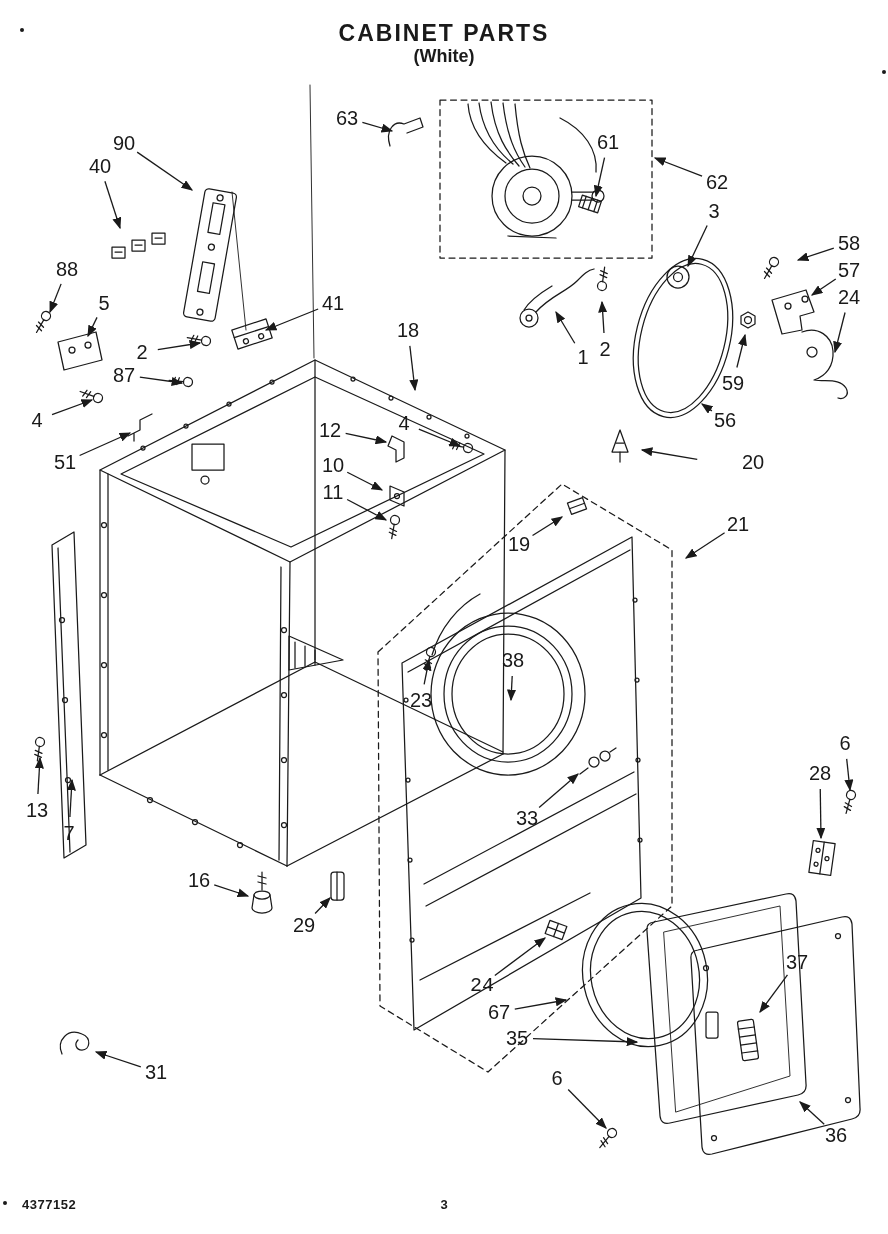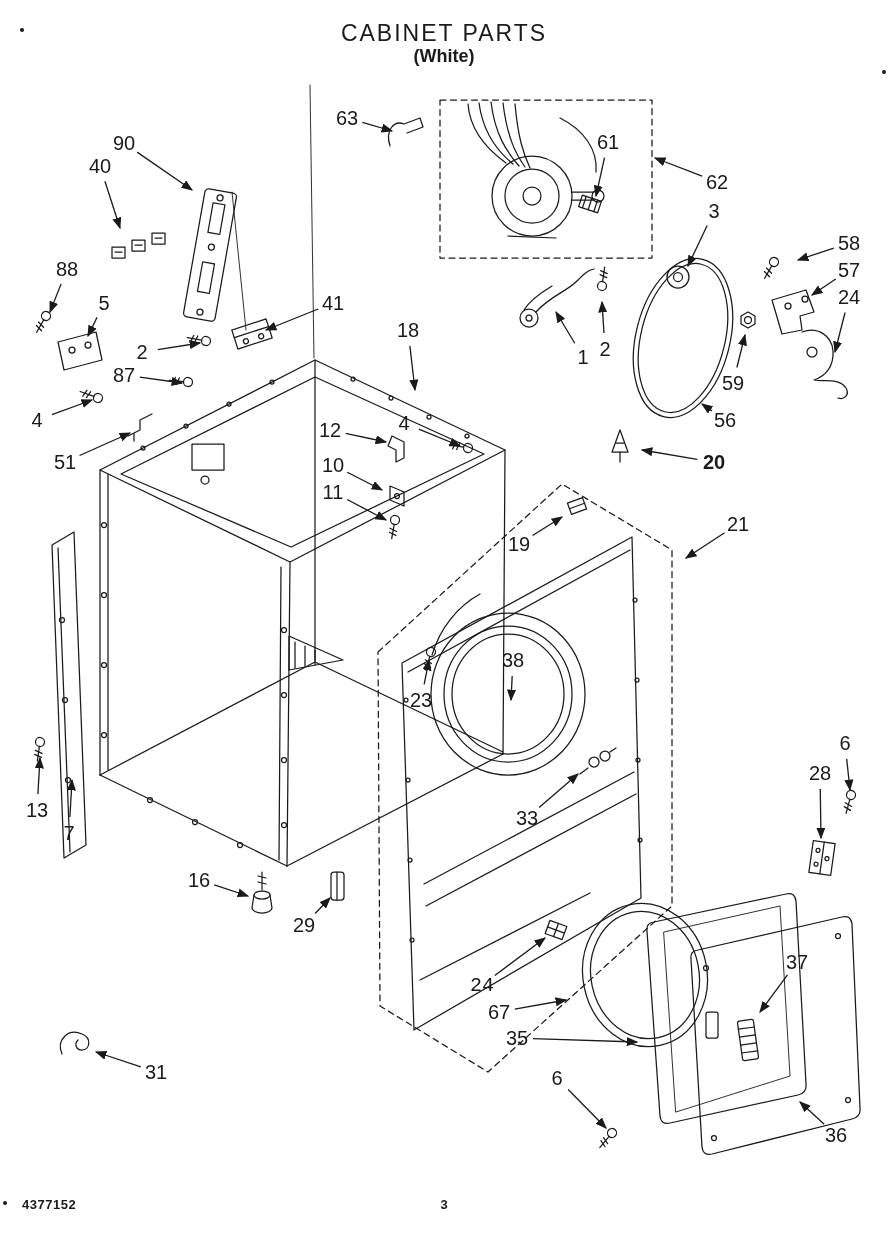--- a/index.html
+++ b/index.html
@@ -19,21 +19,21 @@
   svg .dash { stroke-dasharray: 6 4.5; }
   svg .leader { stroke: #1a1a1a; stroke-width: 1.3; fill: none; }
 
   .titleblock {
     position: absolute;
     top: 20px; left: 0;
     width: 100%;
     text-align: center;
     line-height: 1.15;
   }
-  .title { font-size: 23px; font-weight: normal; letter-spacing: 2px; }
+  .title { font-size: 23px; font-weight: bold; letter-spacing: 2px; }
   .model { font-size: 15px; font-weight: bold; margin-top: 5px; letter-spacing: 0.3px; }
   .finish { font-size: 18px; font-weight: bold; }
 
   .callout-layer { position: absolute; inset: 0; }
   .callout {
     position: absolute;
     transform: translate(-50%, -50%);
     font-size: 20px;
     font-weight: 400;
     color: #1a1a1a;
@@ -387,21 +387,21 @@
       <div class="callout" style="left: 142px; top: 352px;">2</div>
       <div class="callout" style="left: 124px; top: 375px;">87</div>
       <div class="callout" style="left: 37px; top: 420px;">4</div>
       <div class="callout" style="left: 65px; top: 462px;">51</div>
       <div class="callout" style="left: 333px; top: 303px;">41</div>
       <div class="callout" style="left: 408px; top: 330px;">18</div>
       <div class="callout" style="left: 330px; top: 430px;">12</div>
       <div class="callout" style="left: 404px; top: 423px;">4</div>
       <div class="callout" style="left: 333px; top: 465px;">10</div>
       <div class="callout" style="left: 333px; top: 492px;">11</div>
-      <div class="callout" style="left: 714px; top: 462px; font-weight: bold;">20</div>
+      <div class="callout" style="left: 753px; top: 462px;">20</div>
       <div class="callout" style="left: 519px; top: 544px;">19</div>
       <div class="callout" style="left: 738px; top: 524px;">21</div>
       <div class="callout" style="left: 421px; top: 700px;">23</div>
       <div class="callout" style="left: 513px; top: 660px;">38</div>
       <div class="callout" style="left: 527px; top: 818px;">33</div>
       <div class="callout" style="left: 37px; top: 810px;">13</div>
       <div class="callout" style="left: 69px; top: 833px;">7</div>
       <div class="callout" style="left: 199px; top: 880px;">16</div>
       <div class="callout" style="left: 304px; top: 925px;">29</div>
       <div class="callout" style="left: 156px; top: 1072px;">31</div>

